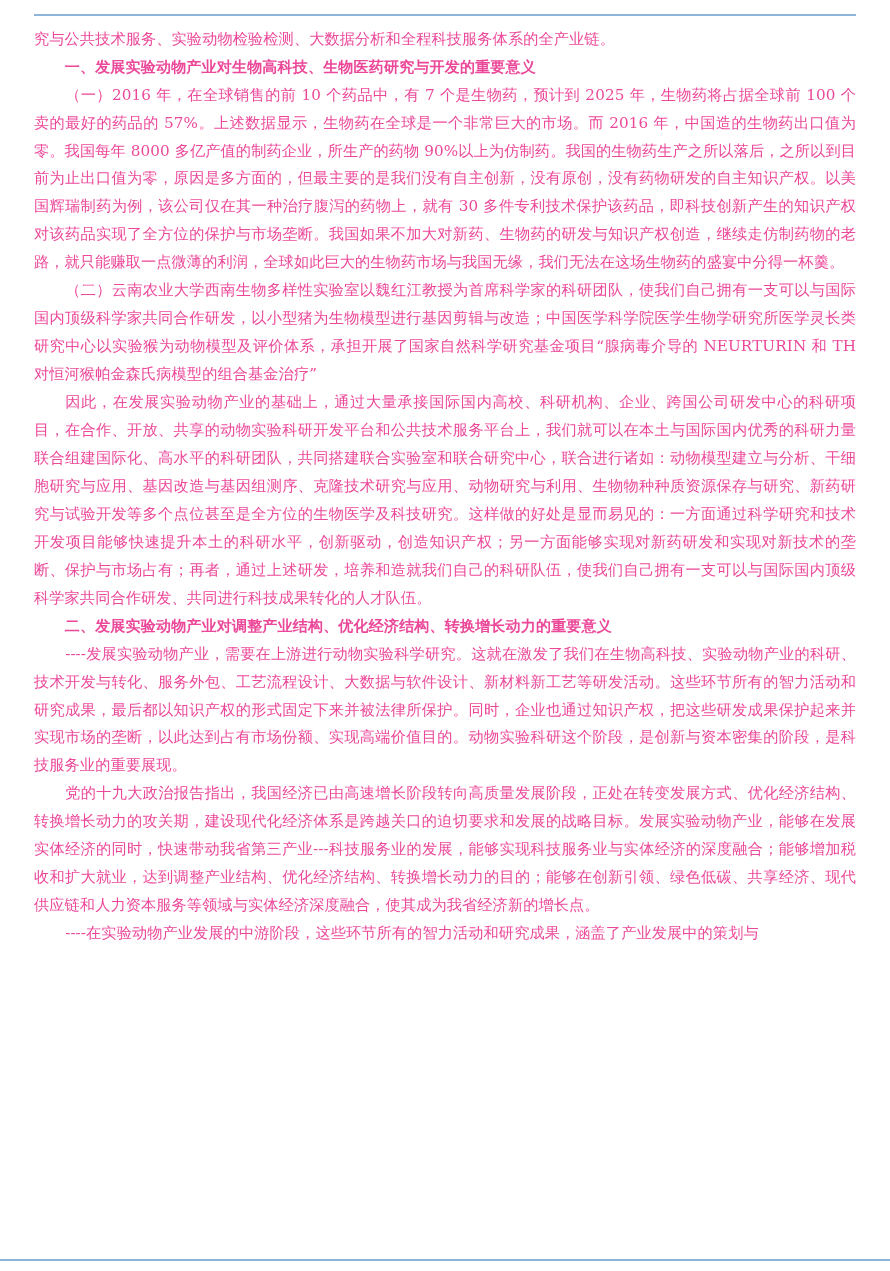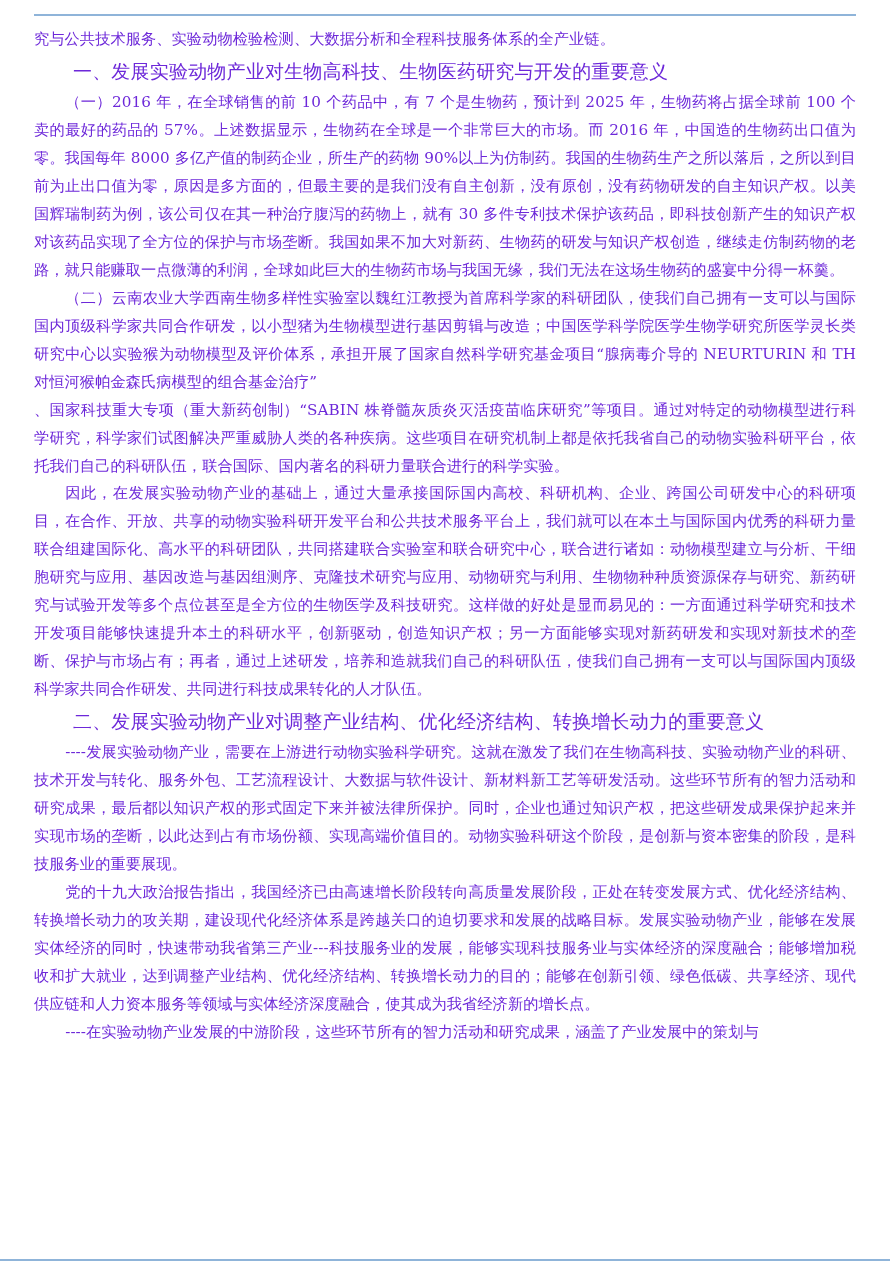--- a/index.html
+++ b/index.html
@@ -35,51 +35,50 @@
     bottom: 10px;
     height: 2px;
     background: #8fb4d9;
   }
   .body-text {
     font-size: 15.2px;
     line-height: 1.84;
     text-align: justify;
     text-justify: inter-ideograph;
     letter-spacing: 0.1px;
-    color: #6d28d9;
+    color: #ec4899;
   }
   p {
     margin: 0;
   }
   .indent {
     text-indent: 2.05em;
   }
   .noindent {
     text-indent: 0;
   }
   .heading {
-    font-weight: normal;
+    font-weight: bold;
     text-indent: 2.05em;
-    font-size: 19px;
+    font-size: 15px;
     line-height: 1.84;
     letter-spacing: 0.2px;
   }
 </style>
 </head>
 <body>
 
 <div class="page">
   <div class="rule"></div>
 
   <div class="body-text">
     <p class="noindent">究与公共技术服务、实验动物检验检测、大数据分析和全程科技服务体系的全产业链。</p>
     <p class="heading">一、发展实验动物产业对生物高科技、生物医药研究与开发的重要意义</p>
     <p class="indent">（一）2016 年，在全球销售的前 10 个药品中，有 7 个是生物药，预计到 2025 年，生物药将占据全球前 100 个卖的最好的药品的 57%。上述数据显示，生物药在全球是一个非常巨大的市场。而 2016 年，中国造的生物药出口值为零。我国每年 8000 多亿产值的制药企业，所生产的药物 90%以上为仿制药。我国的生物药生产之所以落后，之所以到目前为止出口值为零，原因是多方面的，但最主要的是我们没有自主创新，没有原创，没有药物研发的自主知识产权。以美国辉瑞制药为例，该公司仅在其一种治疗腹泻的药物上，就有 30 多件专利技术保护该药品，即科技创新产生的知识产权对该药品实现了全方位的保护与市场垄断。我国如果不加大对新药、生物药的研发与知识产权创造，继续走仿制药物的老路，就只能赚取一点微薄的利润，全球如此巨大的生物药市场与我国无缘，我们无法在这场生物药的盛宴中分得一杯羹。</p>
     <p class="indent">（二）云南农业大学西南生物多样性实验室以魏红江教授为首席科学家的科研团队，使我们自己拥有一支可以与国际国内顶级科学家共同合作研发，以小型猪为生物模型进行基因剪辑与改造；中国医学科学院医学生物学研究所医学灵长类研究中心以实验猴为动物模型及评价体系，承担开展了国家自然科学研究基金项目“腺病毒介导的 NEURTURIN 和 TH 对恒河猴帕金森氏病模型的组合基金治疗”</p>
-    <p class="noindent">、国家科技重大专项（重大新药创制）“SABIN 株脊髓灰质炎灭活疫苗临床研究”等项目。通过对特定的动物模型进行科学研究，科学家们试图解决严重威胁人类的各种疾病。这些项目在研究机制上都是依托我省自己的动物实验科研平台，依托我们自己的科研队伍，联合国际、国内著名的科研力量联合进行的科学实验。</p>
     <p class="indent">因此，在发展实验动物产业的基础上，通过大量承接国际国内高校、科研机构、企业、跨国公司研发中心的科研项目，在合作、开放、共享的动物实验科研开发平台和公共技术服务平台上，我们就可以在本土与国际国内优秀的科研力量联合组建国际化、高水平的科研团队，共同搭建联合实验室和联合研究中心，联合进行诸如：动物模型建立与分析、干细胞研究与应用、基因改造与基因组测序、克隆技术研究与应用、动物研究与利用、生物物种种质资源保存与研究、新药研究与试验开发等多个点位甚至是全方位的生物医学及科技研究。这样做的好处是显而易见的：一方面通过科学研究和技术开发项目能够快速提升本土的科研水平，创新驱动，创造知识产权；另一方面能够实现对新药研发和实现对新技术的垄断、保护与市场占有；再者，通过上述研发，培养和造就我们自己的科研队伍，使我们自己拥有一支可以与国际国内顶级科学家共同合作研发、共同进行科技成果转化的人才队伍。</p>
     <p class="heading">二、发展实验动物产业对调整产业结构、优化经济结构、转换增长动力的重要意义</p>
     <p class="indent">----发展实验动物产业，需要在上游进行动物实验科学研究。这就在激发了我们在生物高科技、实验动物产业的科研、技术开发与转化、服务外包、工艺流程设计、大数据与软件设计、新材料新工艺等研发活动。这些环节所有的智力活动和研究成果，最后都以知识产权的形式固定下来并被法律所保护。同时，企业也通过知识产权，把这些研发成果保护起来并实现市场的垄断，以此达到占有市场份额、实现高端价值目的。动物实验科研这个阶段，是创新与资本密集的阶段，是科技服务业的重要展现。</p>
     <p class="indent">党的十九大政治报告指出，我国经济已由高速增长阶段转向高质量发展阶段，正处在转变发展方式、优化经济结构、转换增长动力的攻关期，建设现代化经济体系是跨越关口的迫切要求和发展的战略目标。发展实验动物产业，能够在发展实体经济的同时，快速带动我省第三产业---科技服务业的发展，能够实现科技服务业与实体经济的深度融合；能够增加税收和扩大就业，达到调整产业结构、优化经济结构、转换增长动力的目的；能够在创新引领、绿色低碳、共享经济、现代供应链和人力资本服务等领域与实体经济深度融合，使其成为我省经济新的增长点。</p>
     <p class="indent">----在实验动物产业发展的中游阶段，这些环节所有的智力活动和研究成果，涵盖了产业发展中的策划与</p>
   </div>
 
   <div class="rule-bottom"></div>
 </div>
 

